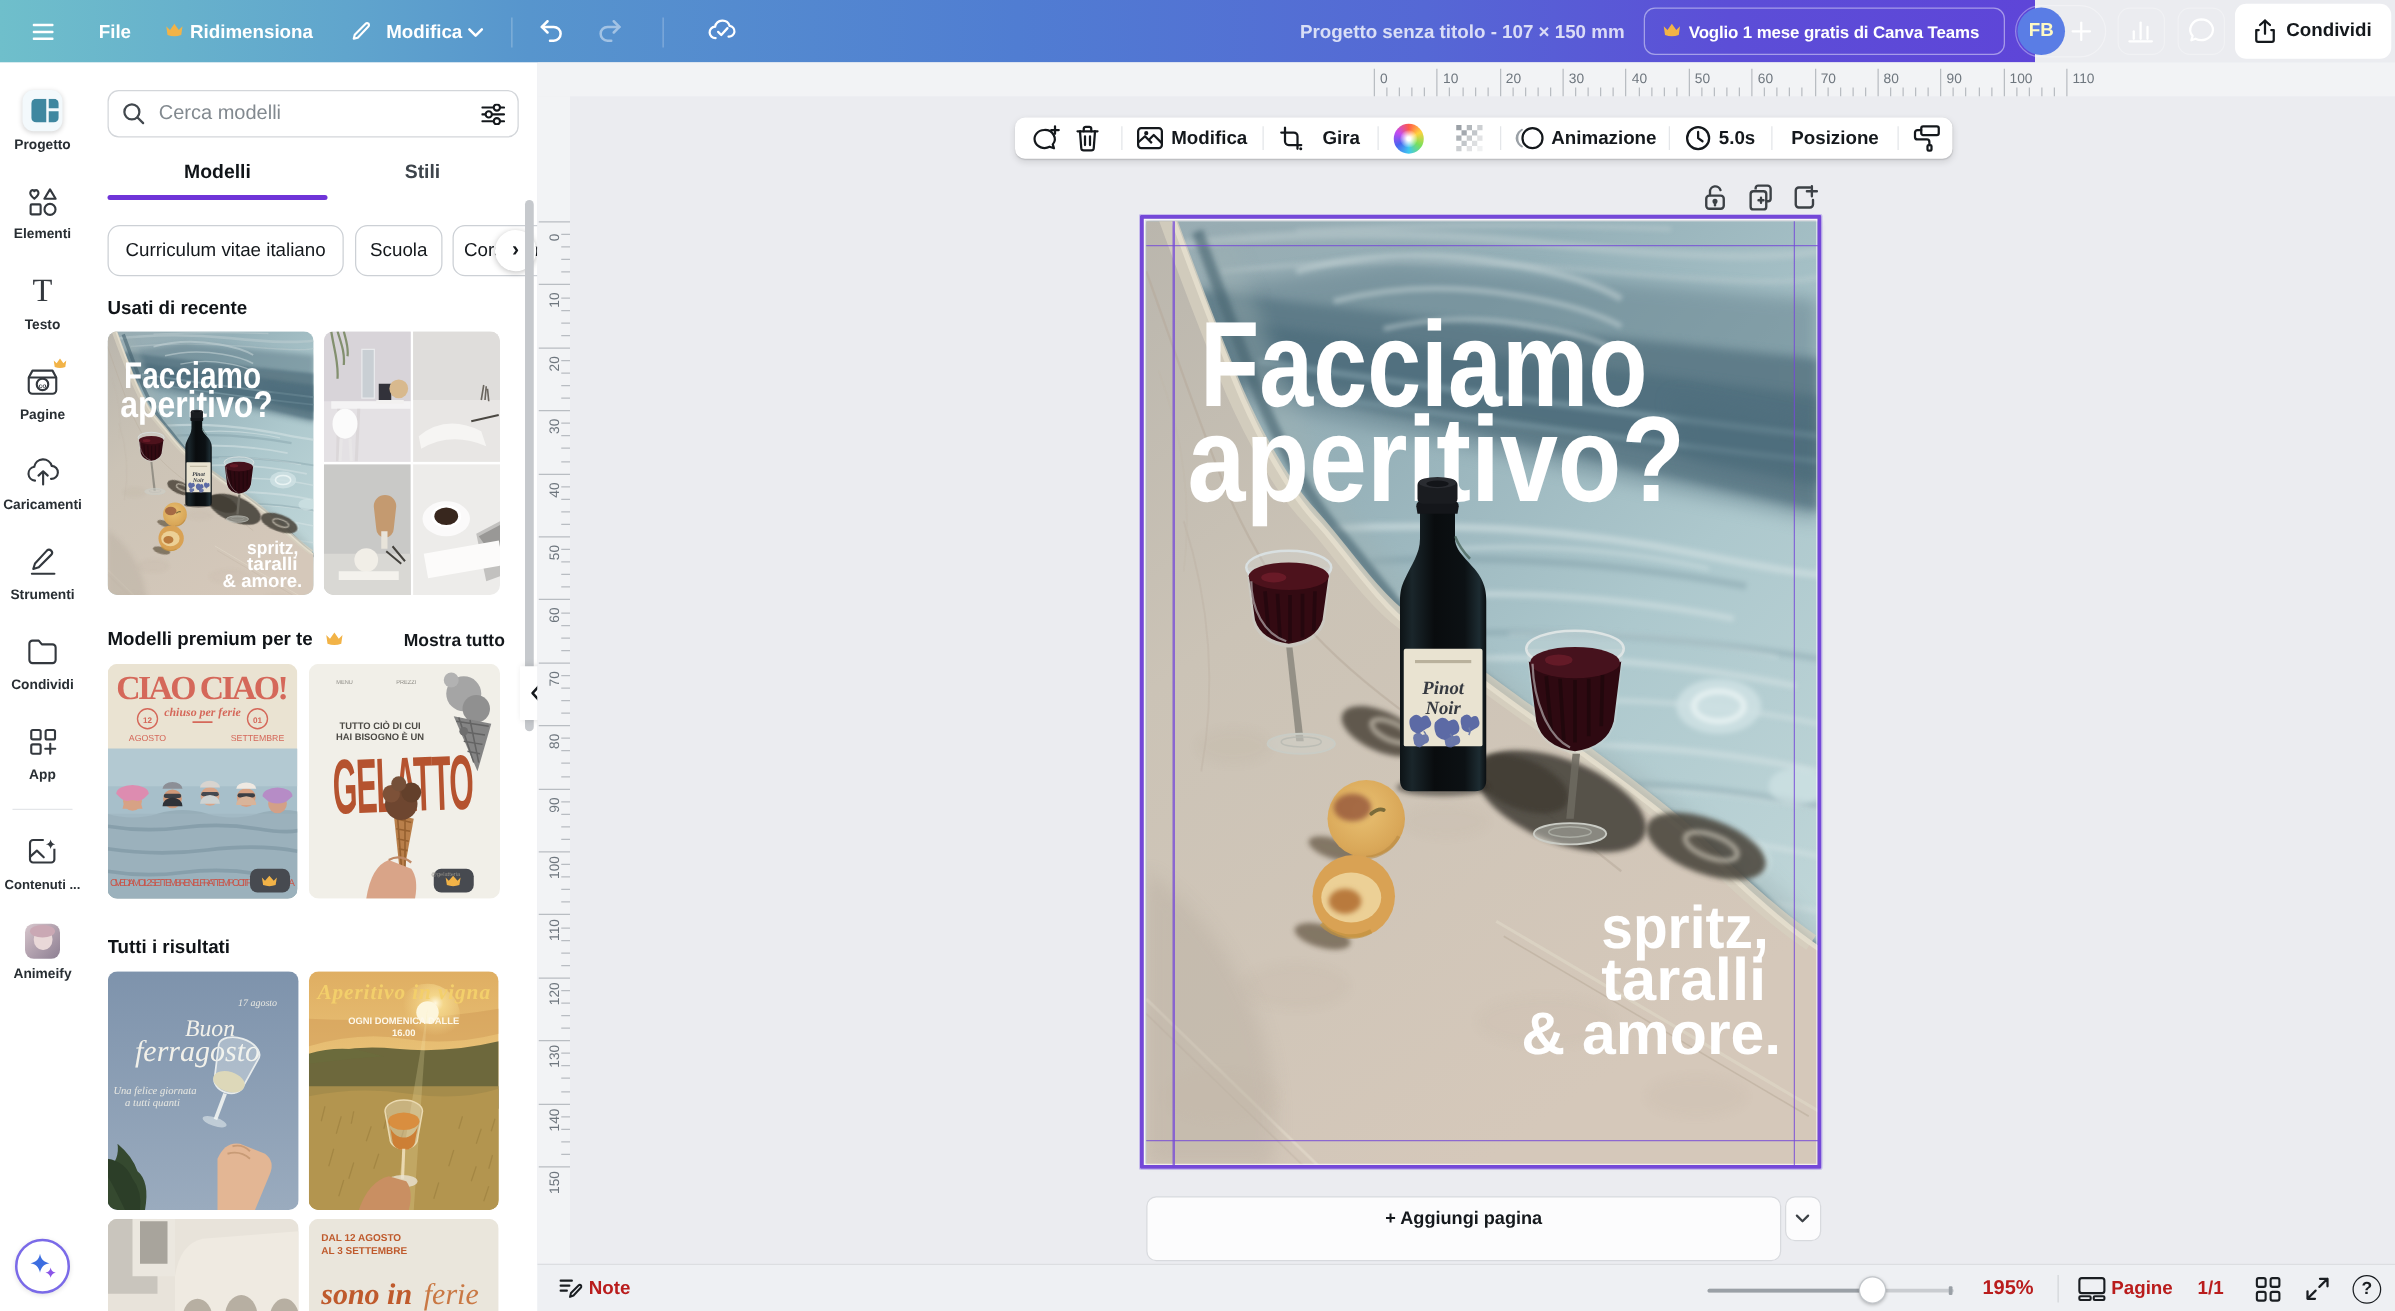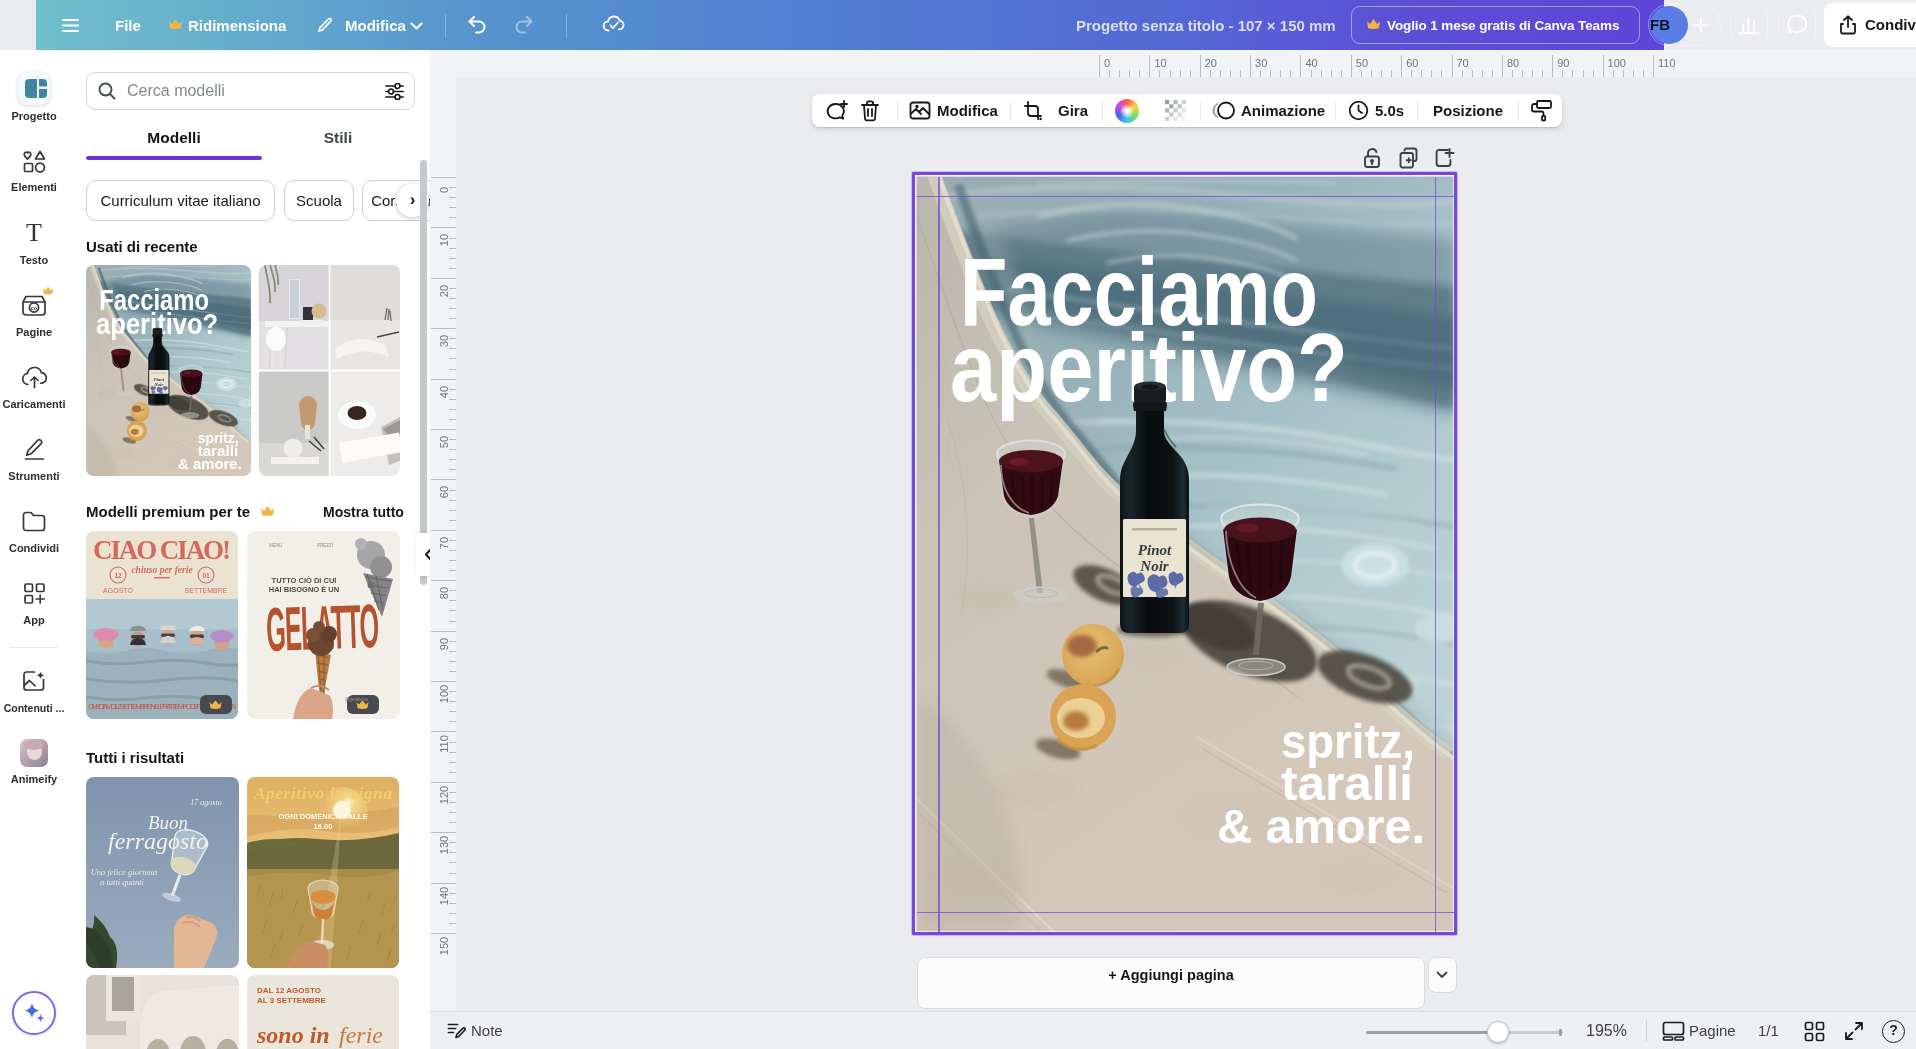--- a/index.html
+++ b/index.html
@@ -2,21 +2,20 @@
 <html><head><meta charset="utf-8">
 <style>
   * { margin:0; padding:0; box-sizing:border-box; }
   html,body { width:1916px; height:1049px; overflow:hidden; background:#ebecf0;
     font-family:"Liberation Sans", sans-serif; }
   #app { position:relative; width:1916px; height:1049px; }
   .abs { position:absolute; }
   
   #topbar { position:absolute; left:0; top:0; width:1628px; height:50px;
     background:linear-gradient(90deg,#6fbfcb 0%,#60a5cd 17%,#5795cd 26%,#507dd2 50%,#5568d5 70%,#5c4ed7 85%,#5e45d8 100%);
-    margin-left:36px;
   }
   .tbtxt { color:#fff; font-weight:700; font-size:15px; }
   .tbsep { position:absolute; top:14px; width:1px; height:24px; background:rgba(255,255,255,.28); }
   
   #rail { position:absolute; left:0; top:50px; width:68px; height:999px; background:#fff; }
   .rlabel { position:absolute; width:68px; text-align:center; font-size:11px; color:#282e33;font-weight:bold; }
   
   #panel { position:absolute; left:68px; top:50px; width:362px; height:999px; background:#fff; overflow:hidden; }
   .h15 { font-weight:700; font-size:15px; color:#101418; }
   .chip { position:absolute; top:180px; height:41px; border:1px solid #ccd0d5; border-radius:10px;
@@ -29,21 +28,21 @@
   .tickv { position:absolute; width:1px; background:#b9bdc2; }
   .tickh { position:absolute; height:1px; background:#b9bdc2; }
   
   #tool { position:absolute; left:812px; top:94px; width:750px; height:33px; background:#fff;
     border-radius:8px; box-shadow:0 1px 1px rgba(0,0,0,.12), 0 2px 6px rgba(0,0,0,.12); }
   .ttxt { position:absolute; top:0; height:33px; line-height:33px; font-weight:700; font-size:15px; color:#14181c; }
   .tsep { position:absolute; top:7px; width:1px; height:19px; background:#e4e6e9; }
   
   #bottombar { position:absolute; left:430px; top:1011px; width:1486px; height:38px;
      background:#eef0f3; border-top:1px solid #dcdee1; }
-  .btxt { font-weight:400; font-size:15px; color:#404040; }
+  .btxt { font-weight:700; font-size:15px; color:#b91c1c; }
 </style></head>
 <body>
 <div id="app">
   <div id="topbar">
 
     <svg class="abs" style="left:26px;top:17px" width="17" height="17" viewBox="0 0 17 17">
       <g stroke="#fff" stroke-width="2" stroke-linecap="round">
         <line x1="1" y1="3" x2="16" y2="3"></line>
           <line x1="1" y1="8.5" x2="16" y2="8.5"></line>
           <line x1="1" y1="14" x2="16" y2="14"></line>
@@ -82,21 +81,21 @@
 
     <div class="abs" style="left:1040px;top:17px;width:250px;text-align:center;color:rgba(255,255,255,.78);font-size:15px;font-weight:600;white-space:nowrap">Progetto senza titolo - 107 × 150 mm</div>
 
     <div class="abs" style="left:1315px;top:6px;width:289px;height:38px;border:1.5px solid rgba(255,255,255,.45);border-radius:9px"></div>
     <svg class="abs" style="left:1330px;top:18px" width="15" height="13" viewBox="0 0 15 13">
       <path d="M1 3 L4 6 L7.5 1 L11 6 L14 3 L13 10 Q7.5 12 2 10 Z" fill="#f2b347"></path>
     </svg>
     <div class="abs tbtxt" style="left:1351px;top:18px;font-size:13.5px;letter-spacing:-0.1px">Voglio 1 mese gratis di Canva Teams</div>
 
     <div class="abs" style="left:1612px;top:4px;width:73px;height:42px;border:1.5px solid rgba(255,255,255,.35);border-radius:21px"></div>
-    <div class="abs" style="left:1614px;top:6px;width:38px;height:38px;border-radius:50%;background:#5a7de5;color:#0f172a;font-weight:600;font-size:15px;text-align:left;line-height:38px">FB</div>
+    <div class="abs" style="left:1614px;top:6px;width:38px;height:38px;border-radius:50%;background:#5a7de5;color:#fef9c3;font-weight:600;font-size:15px;text-align:center;line-height:38px">FB</div>
     <svg class="abs" style="left:1657px;top:17px" width="16" height="16" viewBox="0 0 16 16">
       <g stroke="#fff" stroke-width="1.8" stroke-linecap="round">
           <line x1="8" y1="1" x2="8" y2="15"></line>
           <line x1="1" y1="8" x2="15" y2="8"></line>
         </g>
     </svg>
 
     <div class="abs" style="left:1694px;top:6px;width:38px;height:38px;border:1.5px solid rgba(255,255,255,.3);border-radius:10px"></div>
     <svg class="abs" style="left:1702px;top:15px" width="22" height="20" viewBox="0 0 22 20">
       <g stroke="#fff" stroke-width="1.8" stroke-linecap="round">

